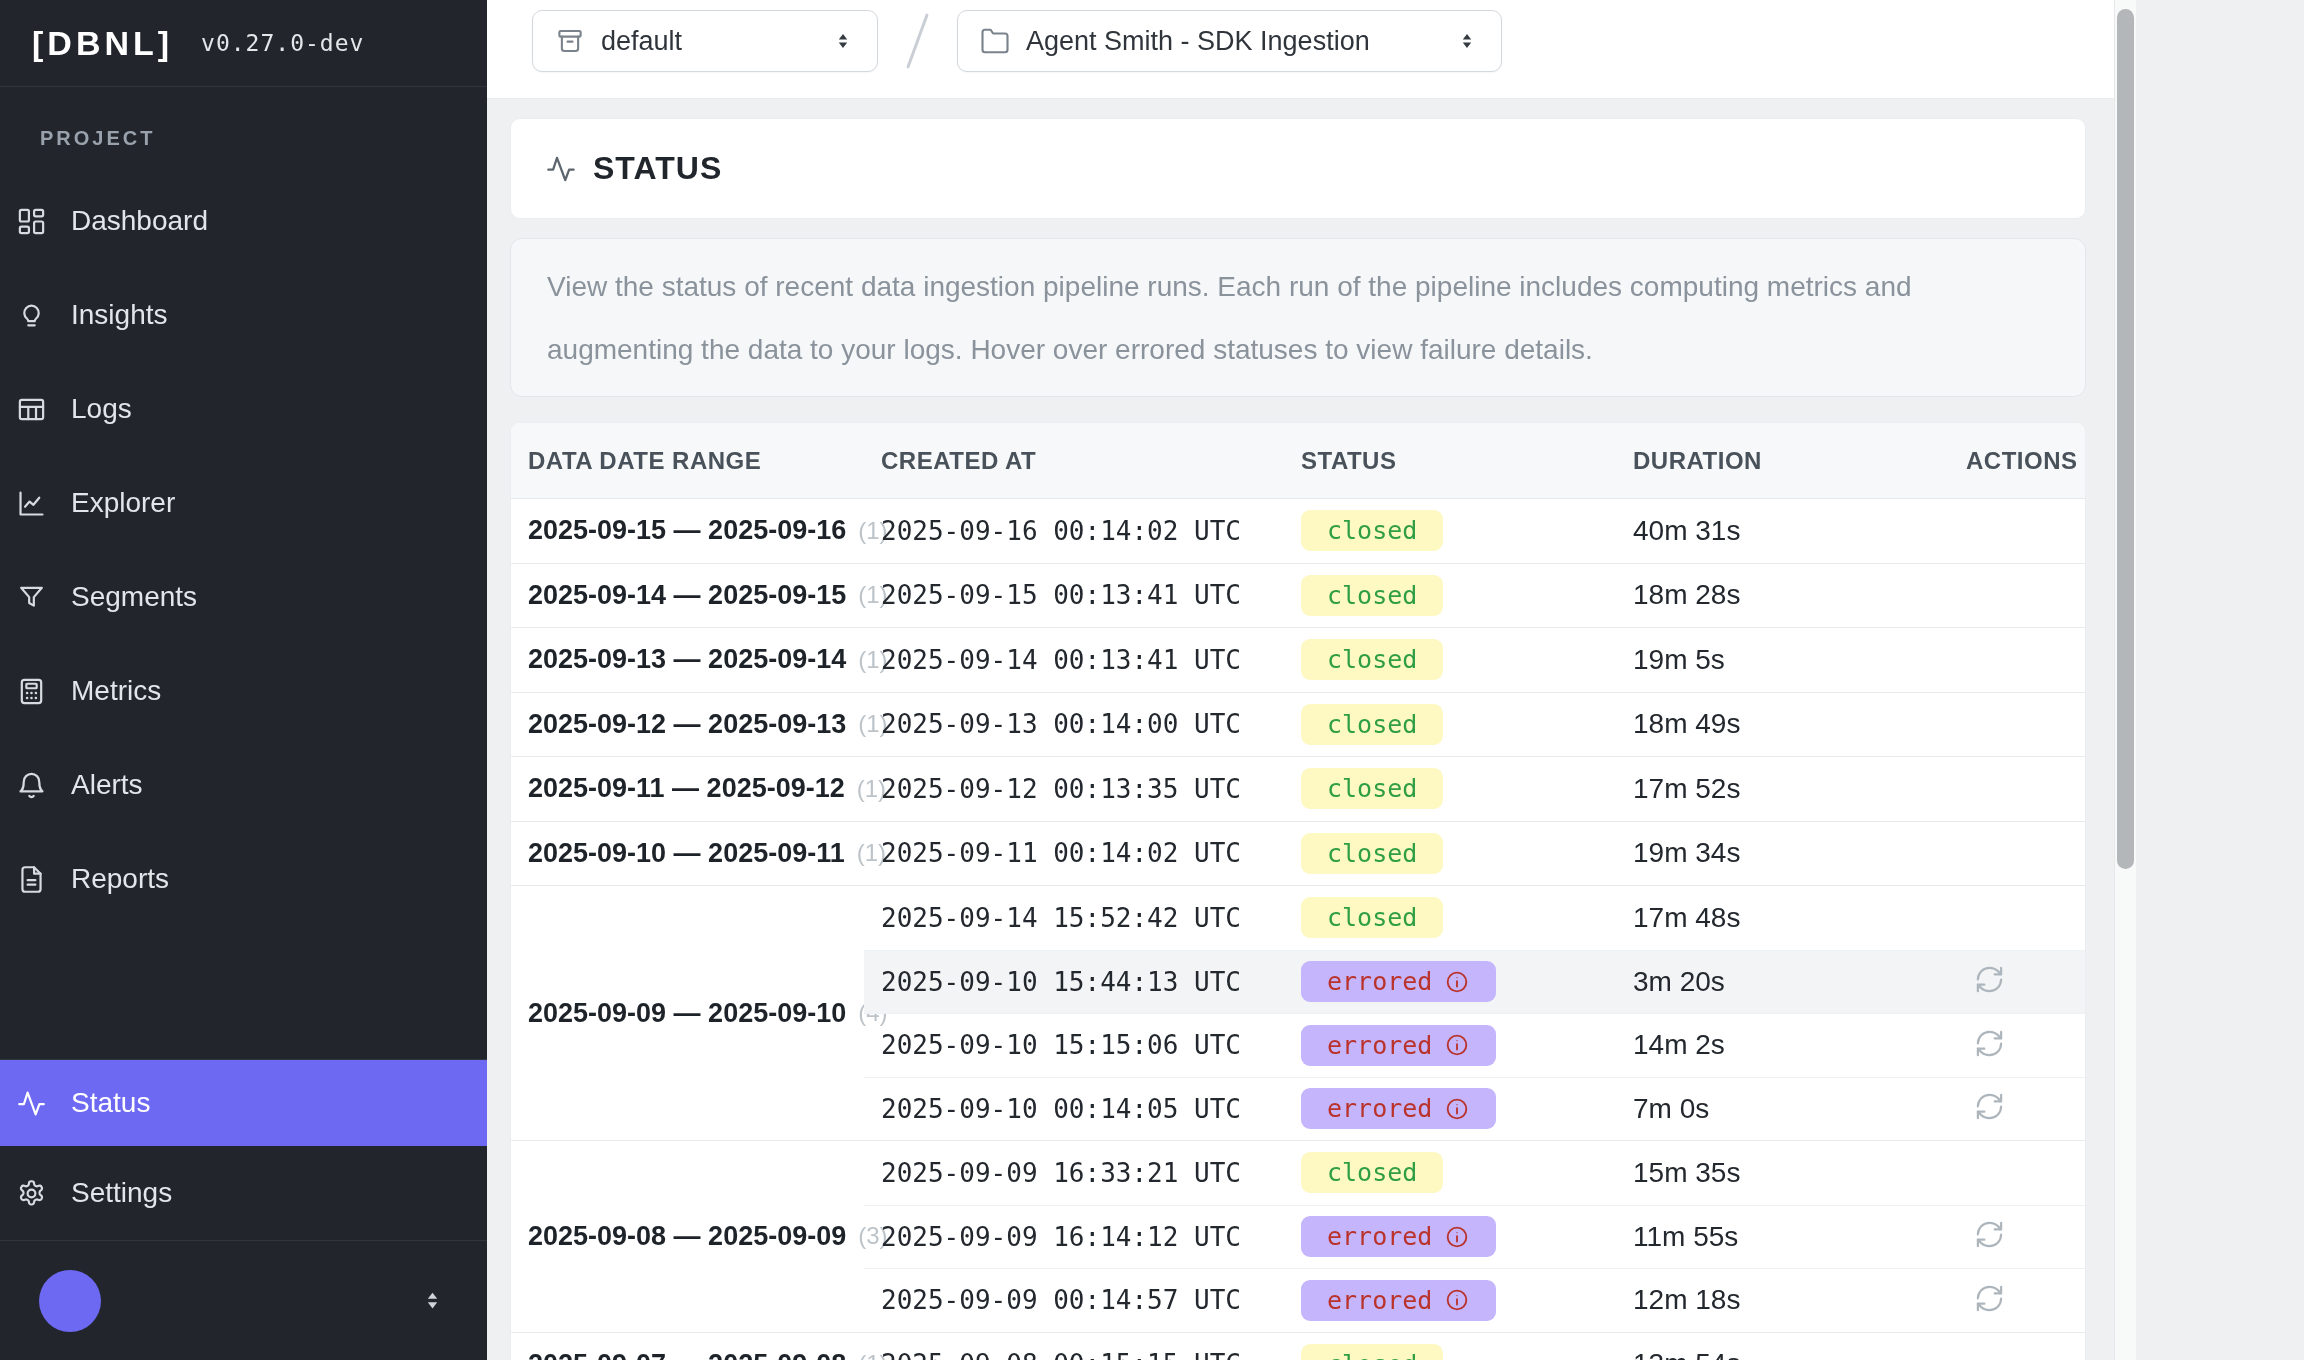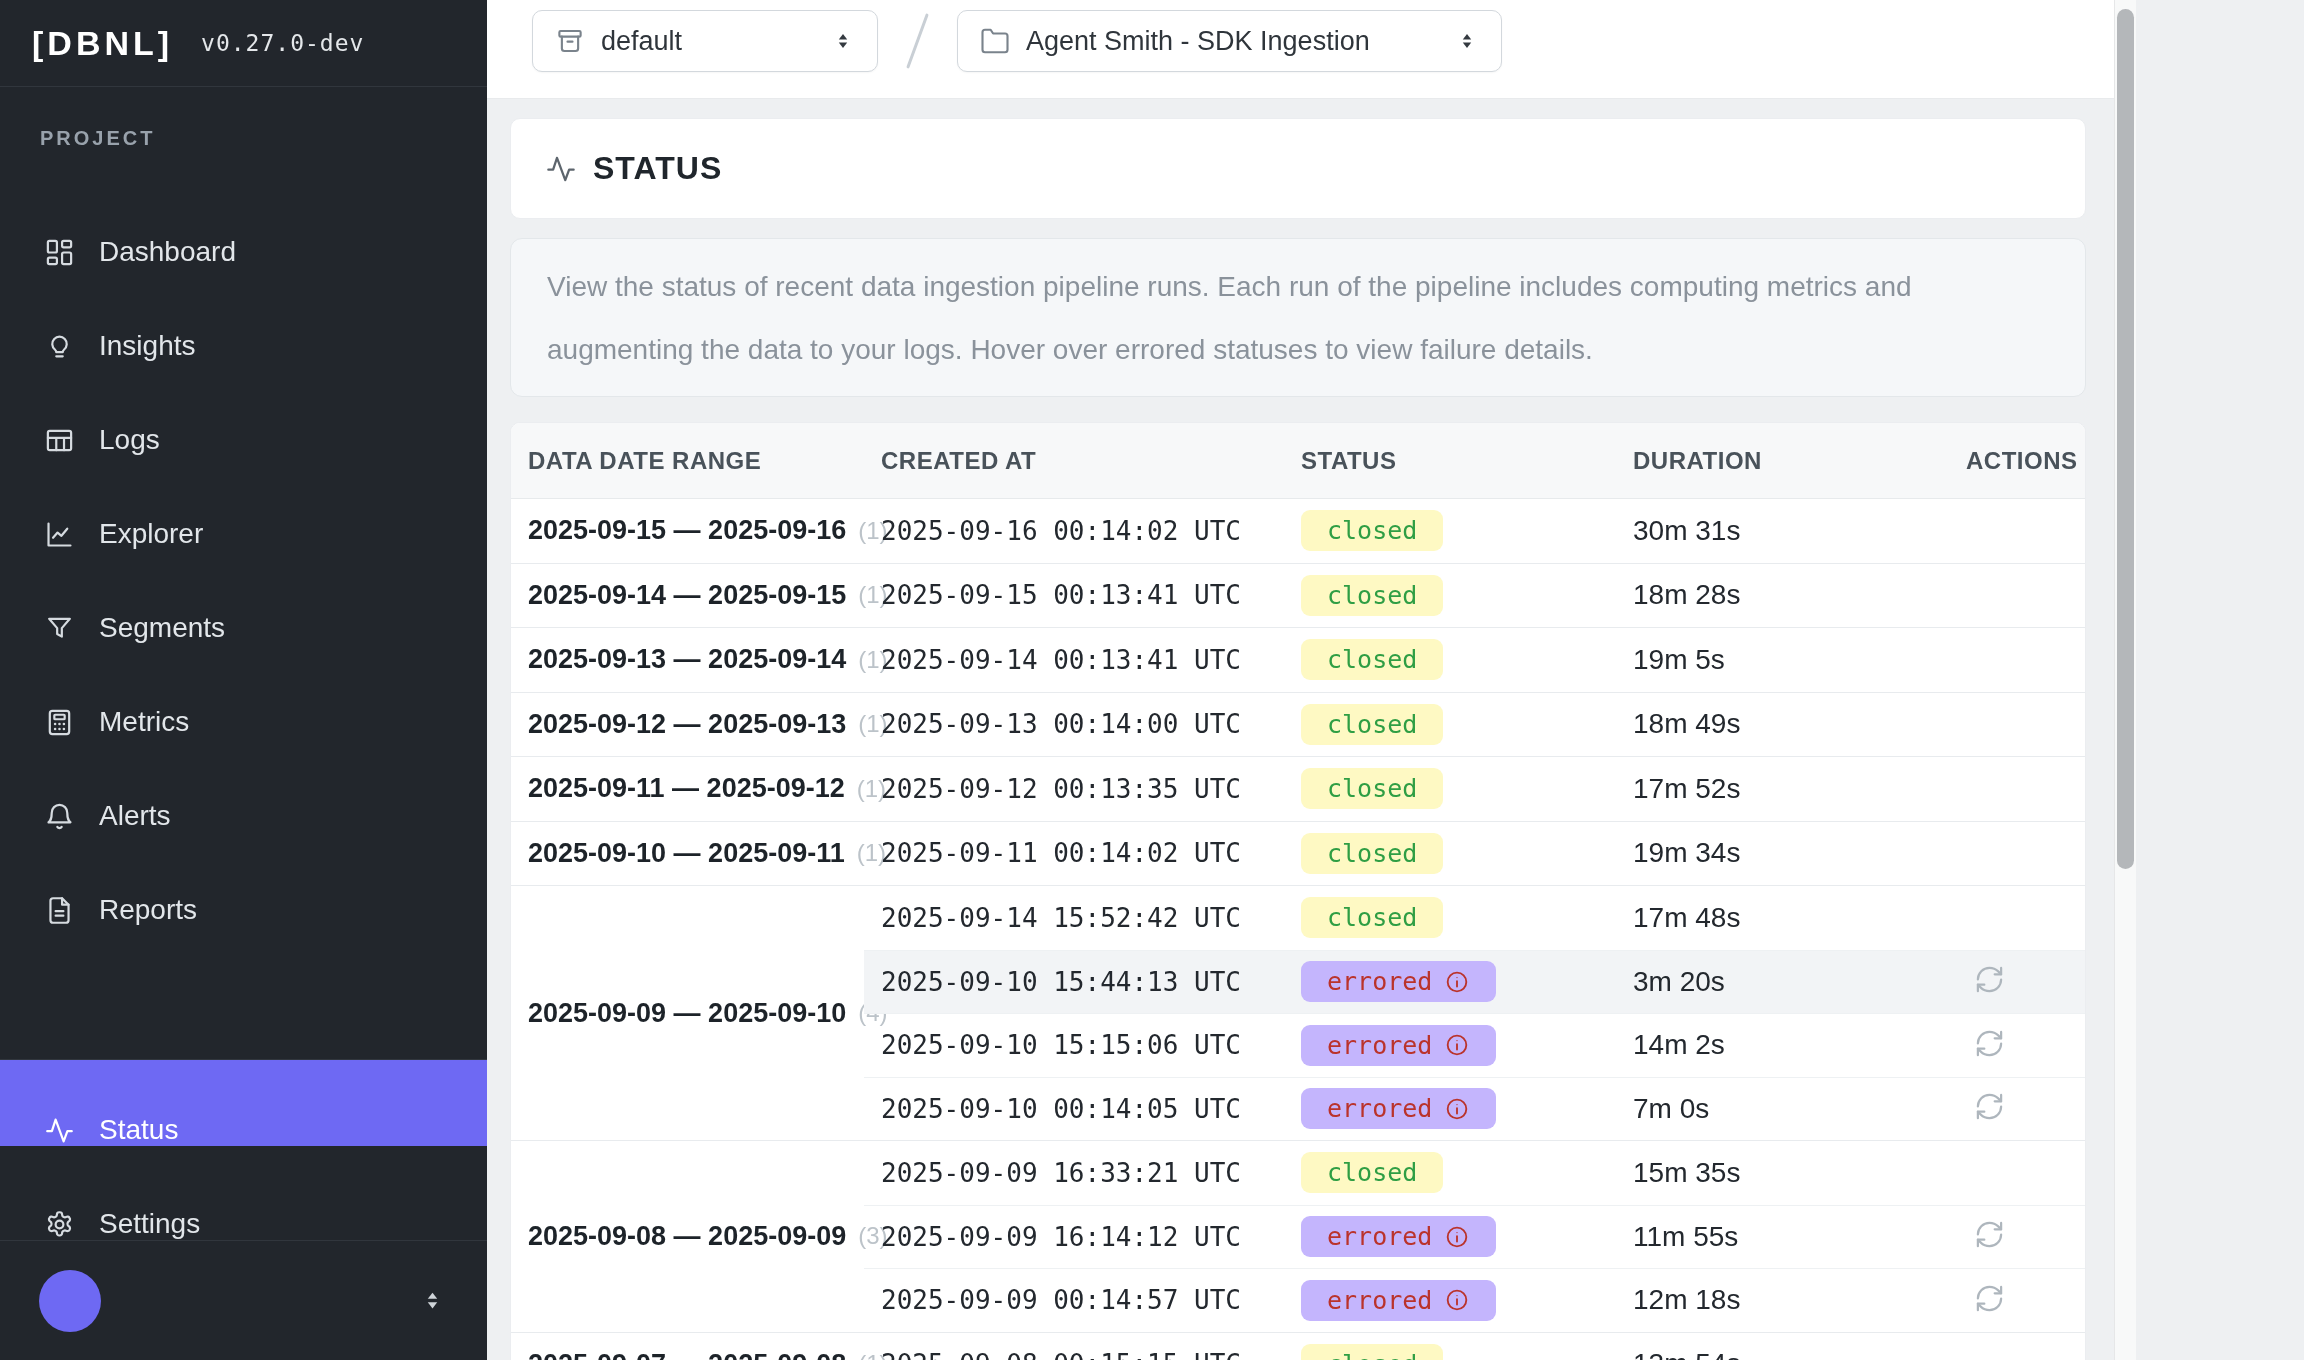--- a/index.html
+++ b/index.html
@@ -10,21 +10,21 @@
   
   .sidebar { width:487px; height:1360px; background:#22262c; color:#dfe3e7;
              display:flex; flex-direction:column; flex-shrink:0; }
   .logo-row { height:87px; display:flex; align-items:center; padding-left:32px;
               border-bottom:1px solid #31363d; flex-shrink:0; }
   .logo { color:#ffffff; font-weight:800; font-size:34px; letter-spacing:4px; }
   .version { font-family:"DejaVu Sans Mono", monospace; font-size:23px; color:#e4e7ea;
              margin-left:28px; letter-spacing:1px; }
   .section-label { margin:40px 0 24px 40px; font-size:20px; font-weight:700;
                    letter-spacing:3px; color:#99a2ac; }
-  .nav-item { height:94px; display:flex; align-items:flex-end; padding-left:44px;
+  .nav-item { height:94px; display:flex; align-items:center; padding-left:16px;
               cursor:pointer; }
   .nav-item .nav-icon { width:31px; height:31px; display:inline-flex; color:#d6dbe0; }
   .nav-item .nav-icon svg { width:31px; height:31px; }
   .nav-item .nav-label { margin-left:24px; font-size:28px; color:#e2e6ea; }
   .nav-bottom { margin-top:auto; border-top:1px solid #31363d; }
   .nav-bottom .nav-item.active { height:86px; background:#6e69f3; }
   .nav-bottom .nav-item.active .nav-icon, .nav-bottom .nav-item.active .nav-label { color:#ffffff; }
   .user-row { height:120px; border-top:1px solid #31363d; display:flex; align-items:center;
               justify-content:space-between; padding:0 41px 0 39px; }
   .avatar { width:62px; height:62px; border-radius:50%; background:#6e69f3; cursor:pointer; }
@@ -289,21 +289,21 @@
               <div class="range-cell">
                 <span class="range">2025-09-15 — 2025-09-16</span>
                 <span class="count">(1)</span>
               </div>
               <div class="runs">
                 <div class="run">
                   <div class="cell created">2025-09-16 00:14:02 UTC</div>
                   <div class="cell status-cell"><span class="pill closed">
                       <span class="pill-text">closed</span>
                     </span></div>
-                  <div class="cell duration">30m 31s</div>
+                  <div class="cell duration">40m 31s</div>
                   <div class="cell actions"></div>
                 </div>
               </div>
             </div>
             <div class="group">
               <div class="range-cell">
                 <span class="range">2025-09-14 — 2025-09-15</span>
                 <span class="count">(1)</span>
               </div>
               <div class="runs">

